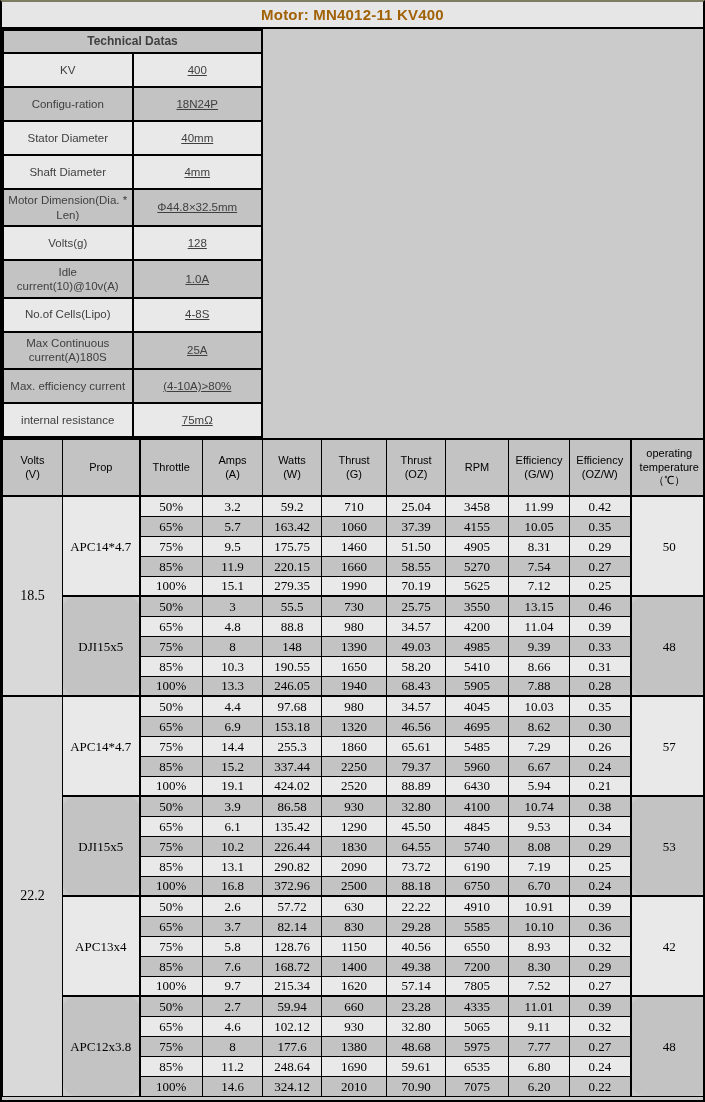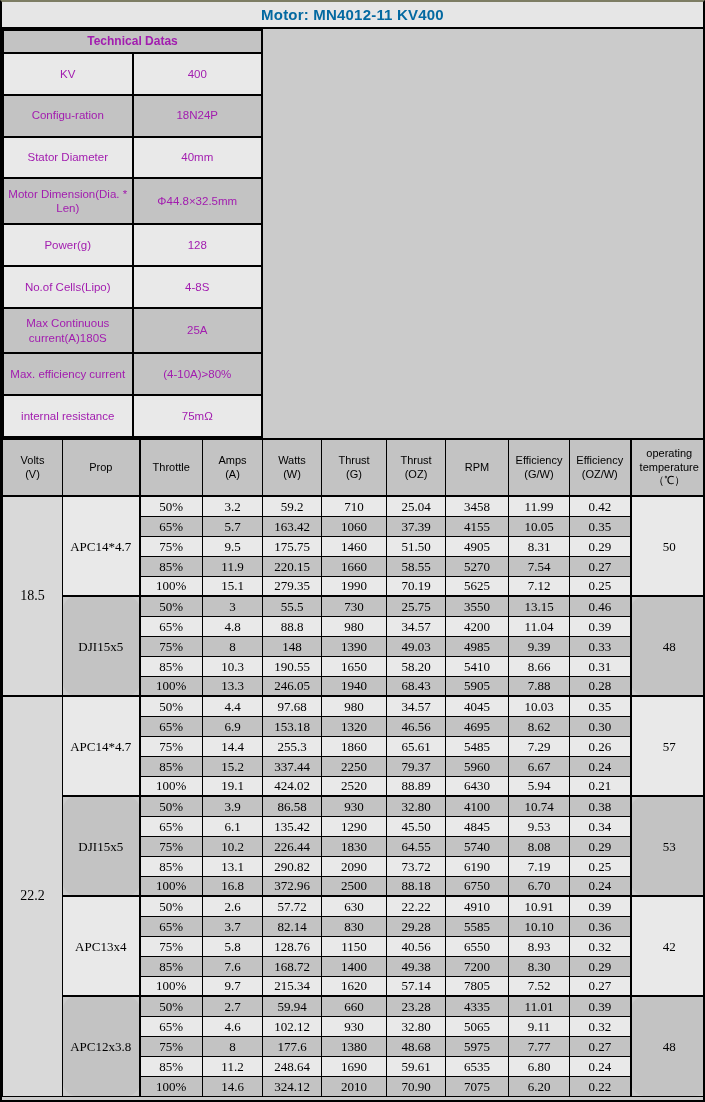--- a/index.html
+++ b/index.html
@@ -13,43 +13,43 @@
     font-family:"Liberation Sans",sans-serif;
     overflow:hidden;
   }
   
   .title-bar{
     height:27px;
     box-sizing:border-box;
     background:#e6e6e6;
     border-bottom:2px solid #000;
     display:flex;align-items:center;justify-content:center;
-    font-size:15px;font-weight:bold;color:#0369a1;
+    font-size:15px;font-weight:bold;color:#a16207;
     letter-spacing:.2px;
   }
   
   .mid{display:flex;height:409px;}
   table{border-collapse:collapse;}
   .tech{
     width:261px;height:100%;
     table-layout:fixed;
     flex:0 0 261px;
     border-right:2px solid #000;
   }
   .tech td,.tech th{
     border:2px solid #000;
     text-align:center;vertical-align:middle;
-    font-size:11.5px;color:#a21caf;
+    font-size:11.5px;color:#404040;
     padding:0 3px;line-height:1.25;
     overflow:hidden;
     margin-left:40px;
   }
   .tech th{font-weight:bold;font-size:12px;background:#c3c3c3;}
   .tech .col-label{width:134px;}
-  .tech .col-value{width:121px;}
+  .tech .col-value{width:121px;text-decoration:underline;}
   .tech tr.lt td{background:#e9e9e9;}
   .tech tr.gr td{background:#c3c3c3;}
   .tech tr.head{height:23px;}
   .tech tr.single{height:28px;}
   .tech tr.tall{height:25px;}
   .spacer{flex:1 1 auto;background:#cbcbcb;}
   
   .perf{
     width:701px;table-layout:fixed;
     border-top:2px solid #000;
@@ -99,27 +99,35 @@
             <td class="col-value">400</td>
           </tr>
           <tr class="gr single">
             <td class="col-label">Configu-ration</td>
             <td class="col-value">18N24P</td>
           </tr>
           <tr class="lt single">
             <td class="col-label">Stator Diameter</td>
             <td class="col-value">40mm</td>
           </tr>
+          <tr class="lt single">
+            <td class="col-label">Shaft Diameter</td>
+            <td class="col-value">4mm</td>
+          </tr>
           <tr class="gr tall">
             <td class="col-label">Motor Dimension(Dia. * Len)</td>
             <td class="col-value">Φ44.8×32.5mm</td>
           </tr>
           <tr class="lt single">
-            <td class="col-label">Power(g)</td>
+            <td class="col-label">Volts(g)</td>
             <td class="col-value">128</td>
+          </tr>
+          <tr class="gr tall">
+            <td class="col-label">Idle current(10)@10v(A)</td>
+            <td class="col-value">1.0A</td>
           </tr>
           <tr class="lt single">
             <td class="col-label">No.of Cells(Lipo)</td>
             <td class="col-value">4-8S</td>
           </tr>
           <tr class="gr tall">
             <td class="col-label">Max Continuous current(A)180S</td>
             <td class="col-value">25A</td>
           </tr>
           <tr class="gr single">

